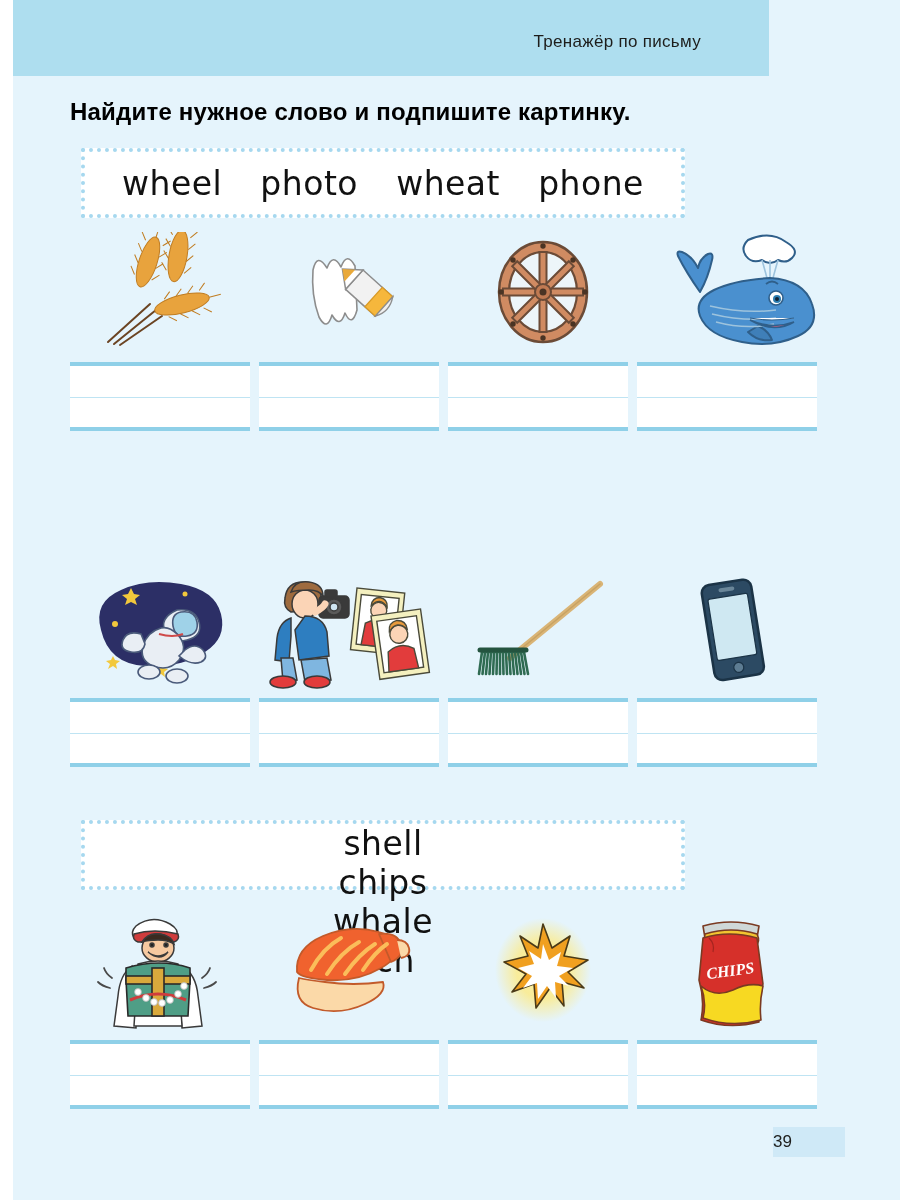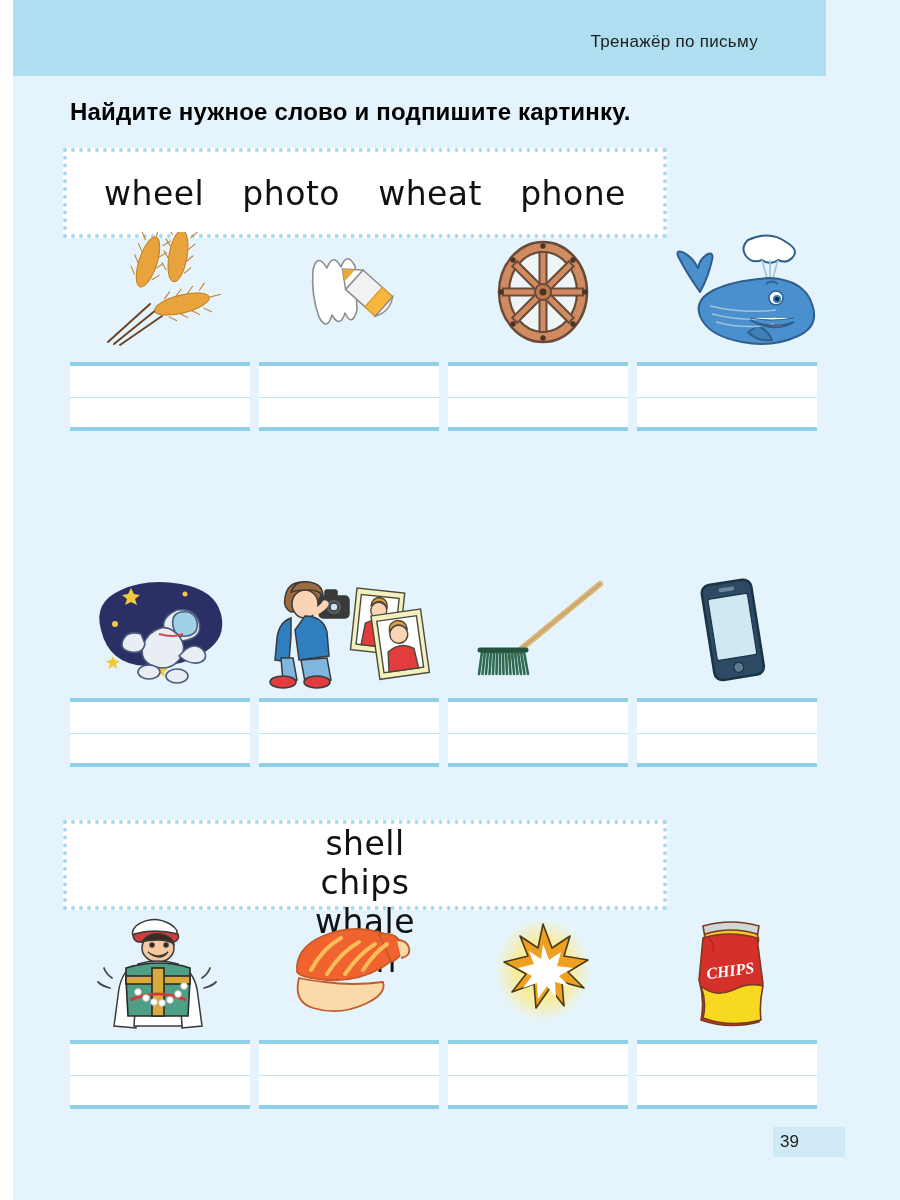--- a/index.html
+++ b/index.html
@@ -10,41 +10,41 @@
     overflow:hidden;
   }
   .page{
     position:absolute;
     left:13px;top:0;
     width:887px;height:1200px;
     background:#e5f4fc;
   }
   .header-band{
     position:absolute;left:0;top:0;
-    width:813px;height:76px;
+    width:756px;height:76px;
     background:#aedeef;
     box-sizing:border-box;
   }
   .header-title{
     position:absolute;right:68px;top:42px;
     transform:translateY(-50%);
     font-size:17px;color:#1d1d1b;
     letter-spacing:.3px;
     white-space:nowrap;
   }
   .instruction{
     position:absolute;left:57px;top:98px;
     font-size:24px;font-weight:bold;color:#000;
     letter-spacing:.2px;white-space:nowrap;
   }
 
   
   .wordbank{
-    position:absolute;left:50px;
-    width:604px;height:90px;
+    position:absolute;left:68px;
+    width:604px;height:70px;
     background:#ffffff;
     box-sizing:border-box;
     border:4px dotted #a6d8ef;
     display:flex;align-items:center;justify-content:space-around;
     padding:0 18px;
   }
   .wordbank .w{
     font-size:33px;color:#111;
     font-weight:400;
     letter-spacing:.5px;
@@ -80,21 +80,21 @@
     position:absolute;left:0;right:0;top:50%;
     height:1.5px;background:#bfe4f3;
   }
 
   
   .pagenum{
     position:absolute;right:55px;bottom:43px;
     width:72px;height:30px;
     background:#cfe9f7;
     display:flex;align-items:center;
-    padding-left:7px;box-sizing:border-box;
+    padding-left:0;box-sizing:border-box;
     font-size:17px;color:#1d1d1b;
   }
 </style>
 </head>
 <body>
 
 <div class="page">
 
   <div class="header-band">
     <div class="header-title">Тренажёр по письму</div>

